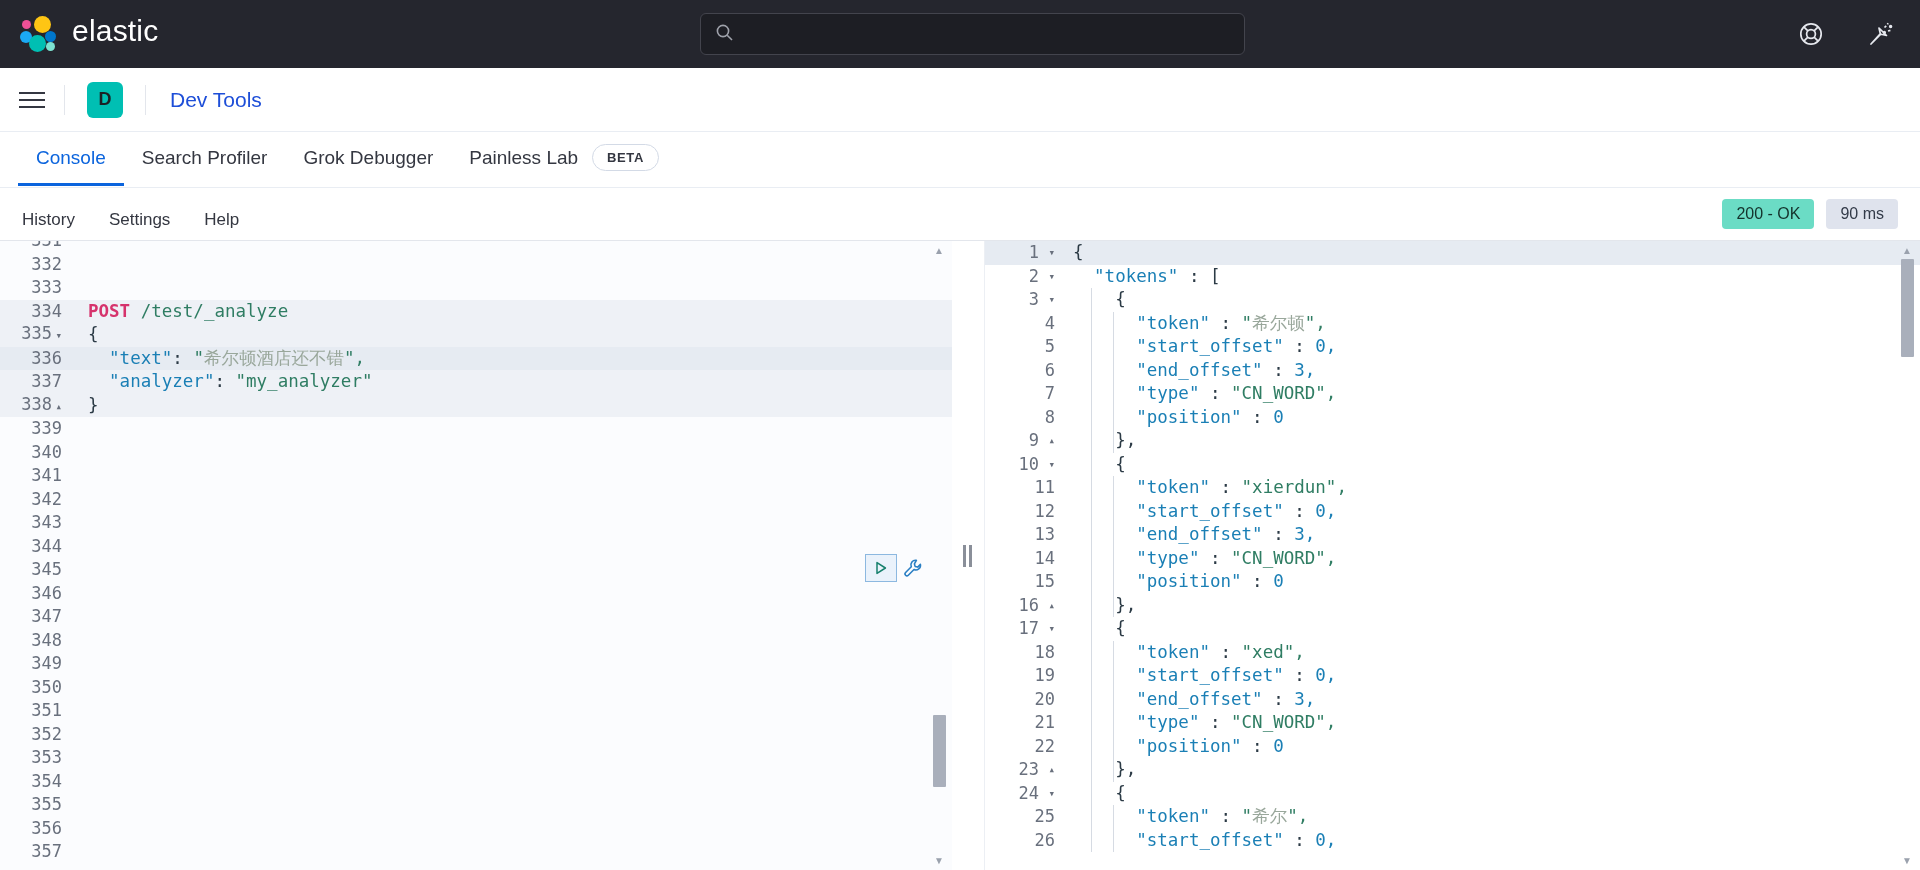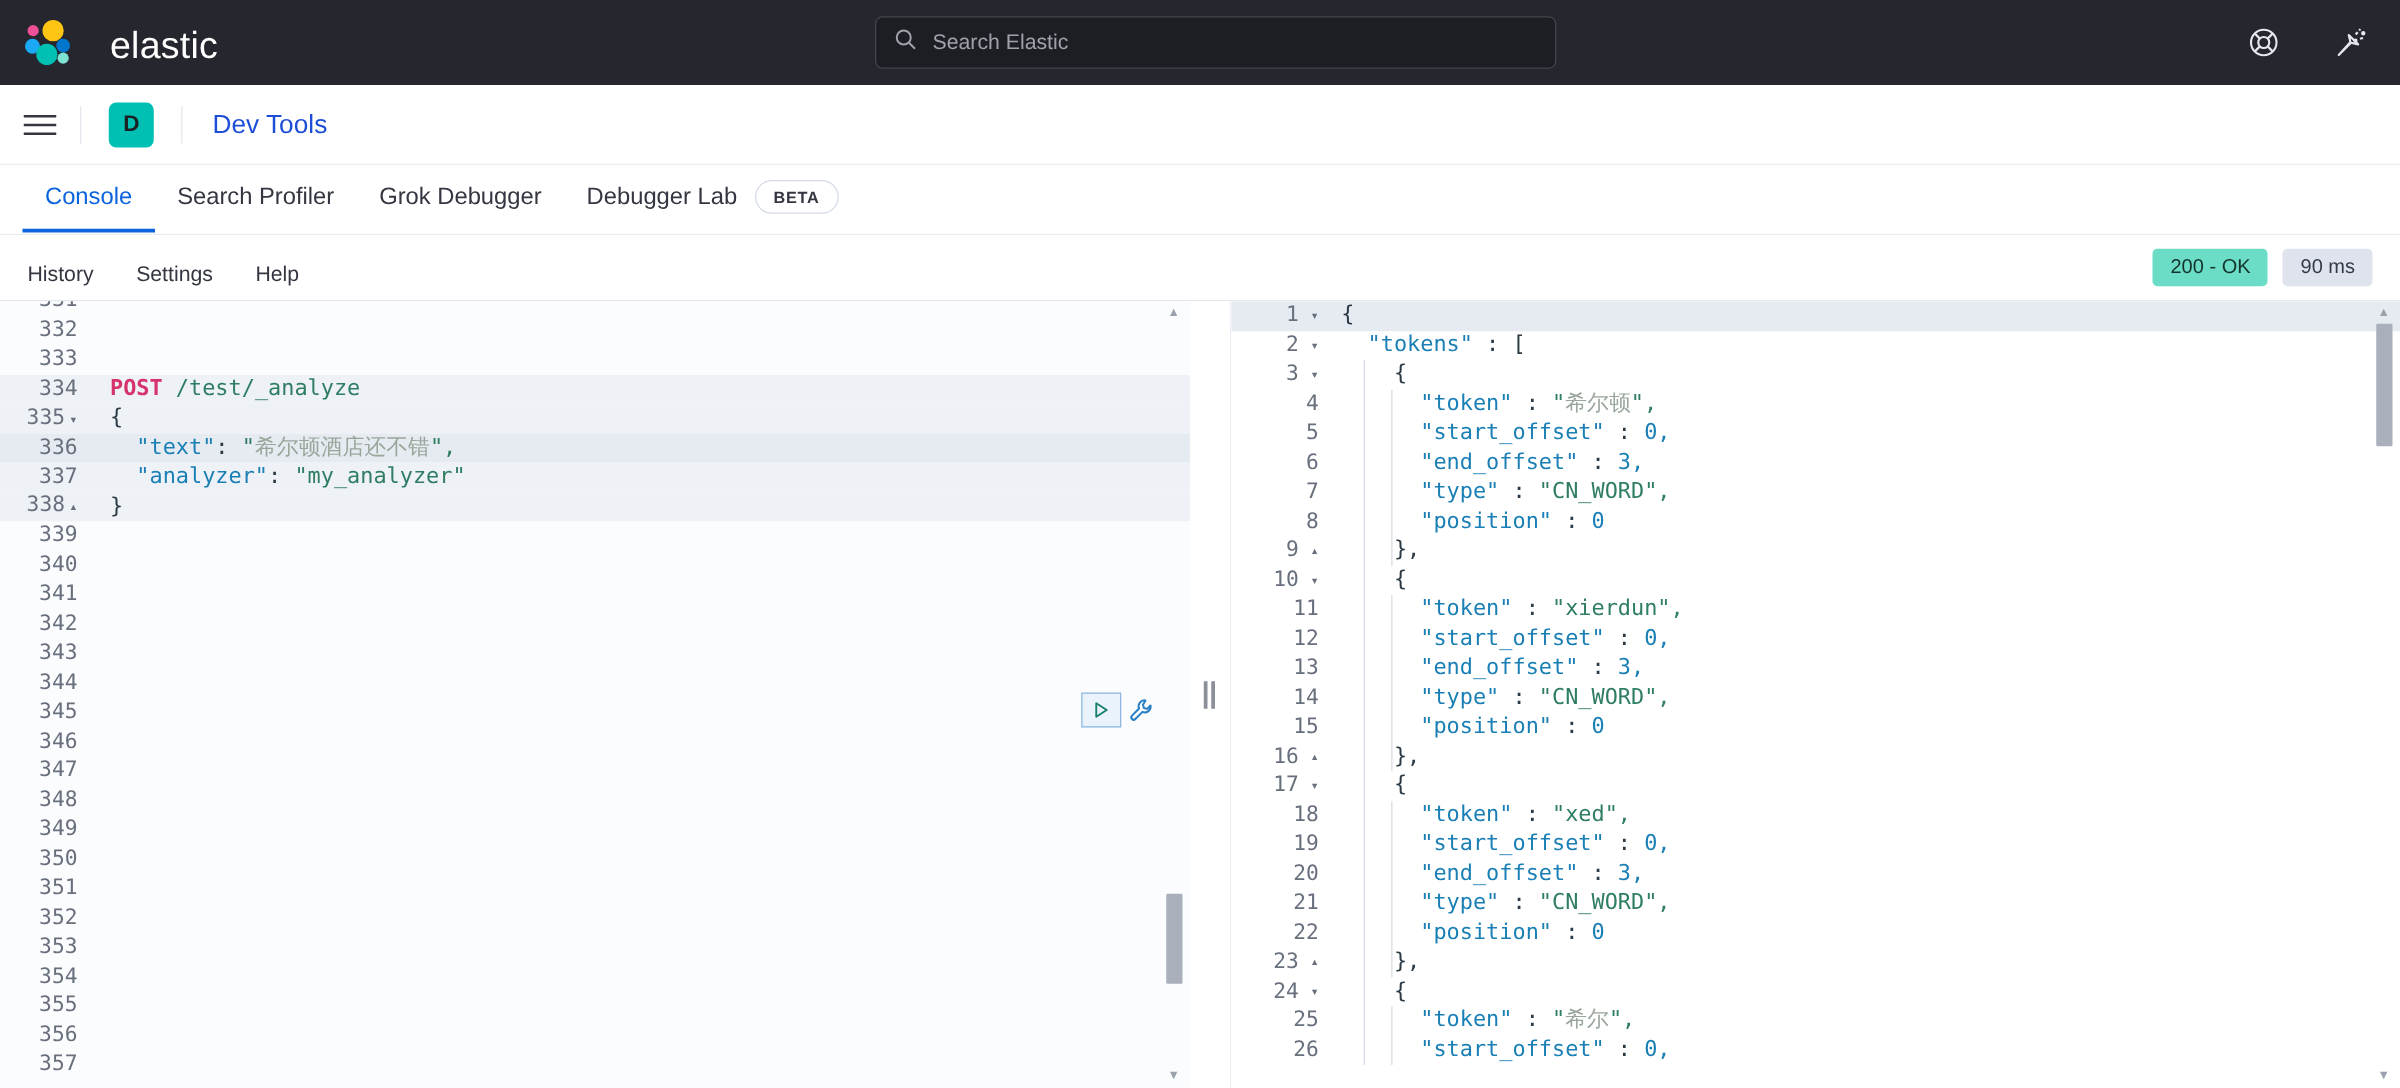--- a/index.html
+++ b/index.html
@@ -9,21 +9,21 @@
     background: #fff;
     font-family: "Liberation Sans", sans-serif;
   }
 
   
   .chrome {
     height: 68px; background: #25262e;
     display: flex; align-items: center;
     position: relative;
   }
-  .brand { display: flex; align-items: flex-end; gap: 30px; padding-left: 18px; }
+  .brand { display: flex; align-items: flex-start; gap: 14px; padding-left: 18px; }
   .logo { width: 40px; height: 40px; position: relative; }
   .logo i { position: absolute; border-radius: 50%; display: block; }
   .c-pink   { width: 9px;  height: 9px;  left: 4px;  top: 6px;  background: #ee5097; }
   .c-yellow { width: 17px; height: 17px; left: 16px; top: 2px;  background: #fec514; }
   .c-blue   { width: 12px; height: 12px; left: 2px;  top: 17px; background: #1ba9f5; }
   .c-navy   { width: 11px; height: 11px; left: 27px; top: 17px; background: #0077cc; }
   .c-teal   { width: 17px; height: 17px; left: 11px; top: 21px; background: #00bfb3; }
   .c-green  { width: 9px;  height: 9px;  left: 28px; top: 28px; background: #7de2d1; }
   .brand-name { color: #fff; font-size: 30px; letter-spacing: .2px; }
 
@@ -181,21 +181,20 @@
     <div class="brand-name">elastic</div>
   </div>
 
   <div class="globalsearch">
     <span class="ico">
       <svg width="19" height="19" viewBox="0 0 19 19" fill="none" stroke="#9fa2ab" stroke-width="1.6">
         <circle cx="8" cy="8" r="5.6"></circle>
           <line x1="12.2" y1="12.2" x2="17" y2="17"></line>
       </svg>
     </span>
-    <input type="text" placeholder="Search Elastic" style="">
   </div>
 
   <div class="chrome-actions">
     <span class="ico">
       <svg width="26" height="26" viewBox="0 0 26 26" fill="none" stroke="#e6e8ee" stroke-width="1.7">
         <circle cx="13" cy="13" r="10.2"></circle>
         <circle cx="13" cy="13" r="4.4"></circle>
         <line x1="6.1" y1="6.1" x2="9.9" y2="9.9"></line>
         <line x1="16.1" y1="16.1" x2="19.9" y2="19.9"></line>
         <line x1="19.9" y1="6.1" x2="16.1" y2="9.9"></line>
@@ -231,21 +230,21 @@
   <div class="tab active">
     <span>Console</span>
   </div>
   <div class="tab">
     <span>Search Profiler</span>
   </div>
   <div class="tab">
     <span>Grok Debugger</span>
   </div>
   <div class="tab">
-    <span>Debugger Lab</span>
+    <span>Painless Lab</span>
     <span class="beta">BETA</span>
   </div>
 </div>
 
 <div class="ctools">
   <span class="ctool">History</span>
   <span class="ctool">Settings</span>
   <span class="ctool">Help</span>
   <div class="status">
     <span class="badge ok">200 - OK</span>

